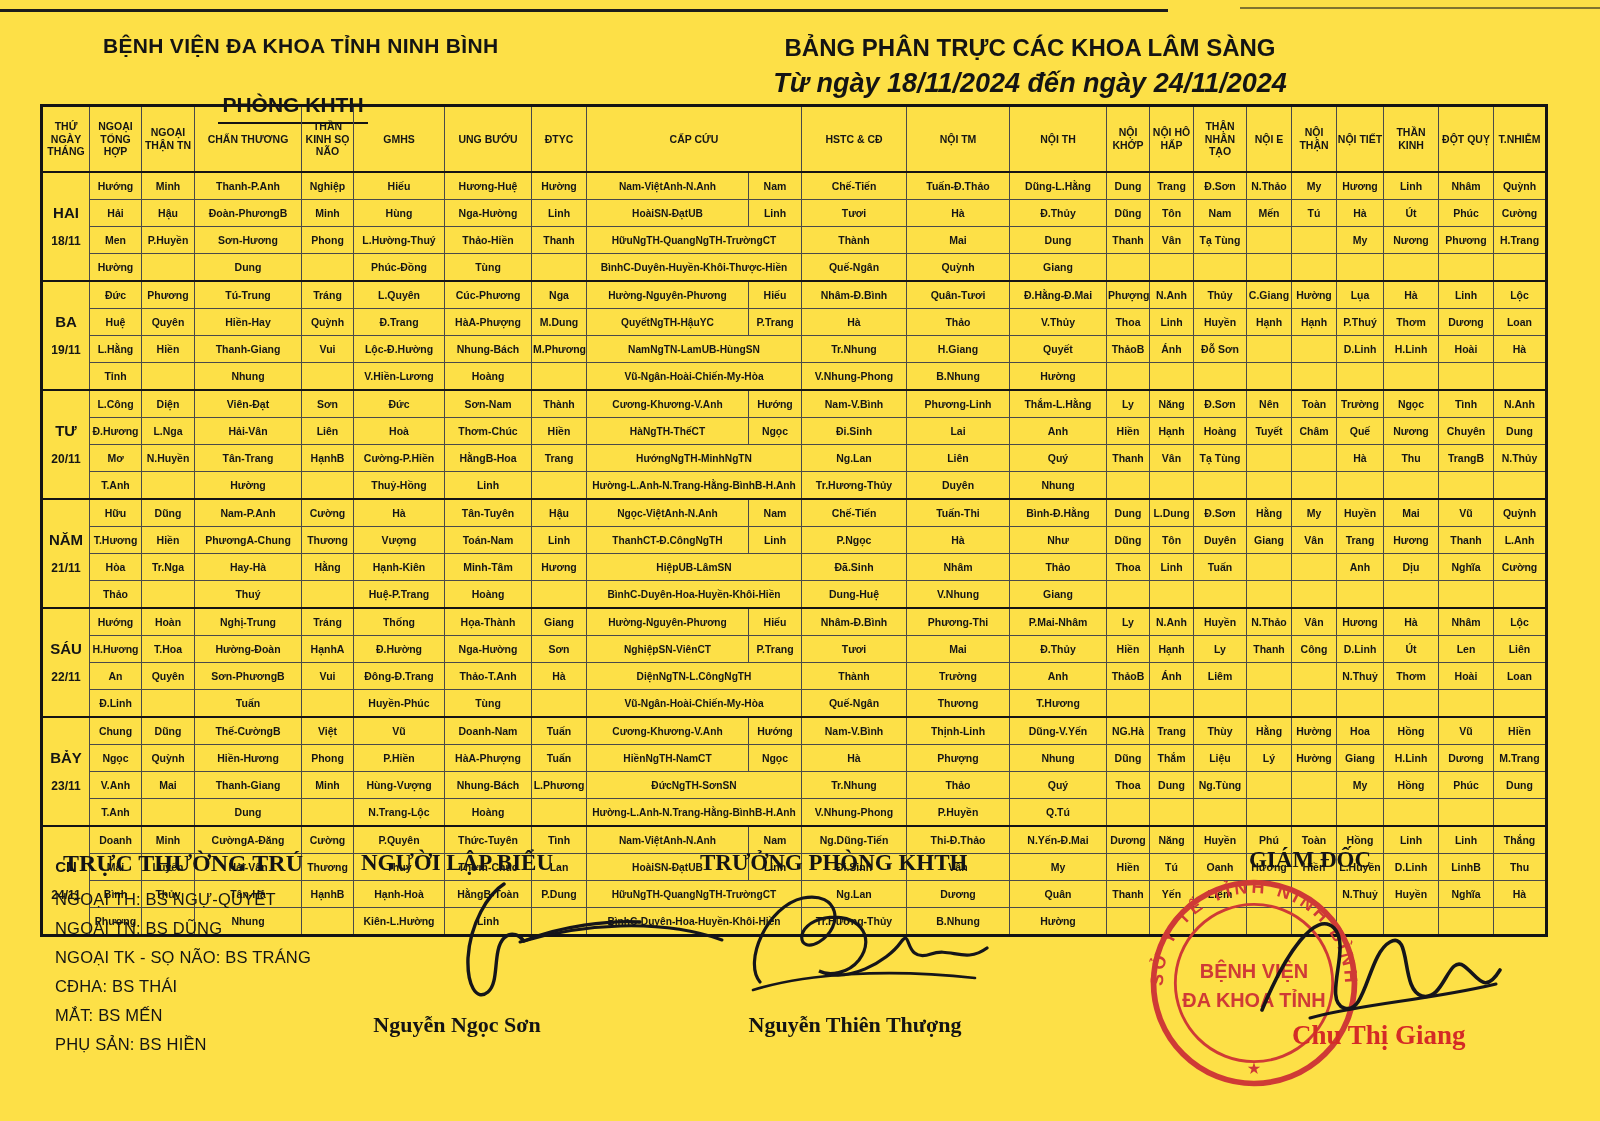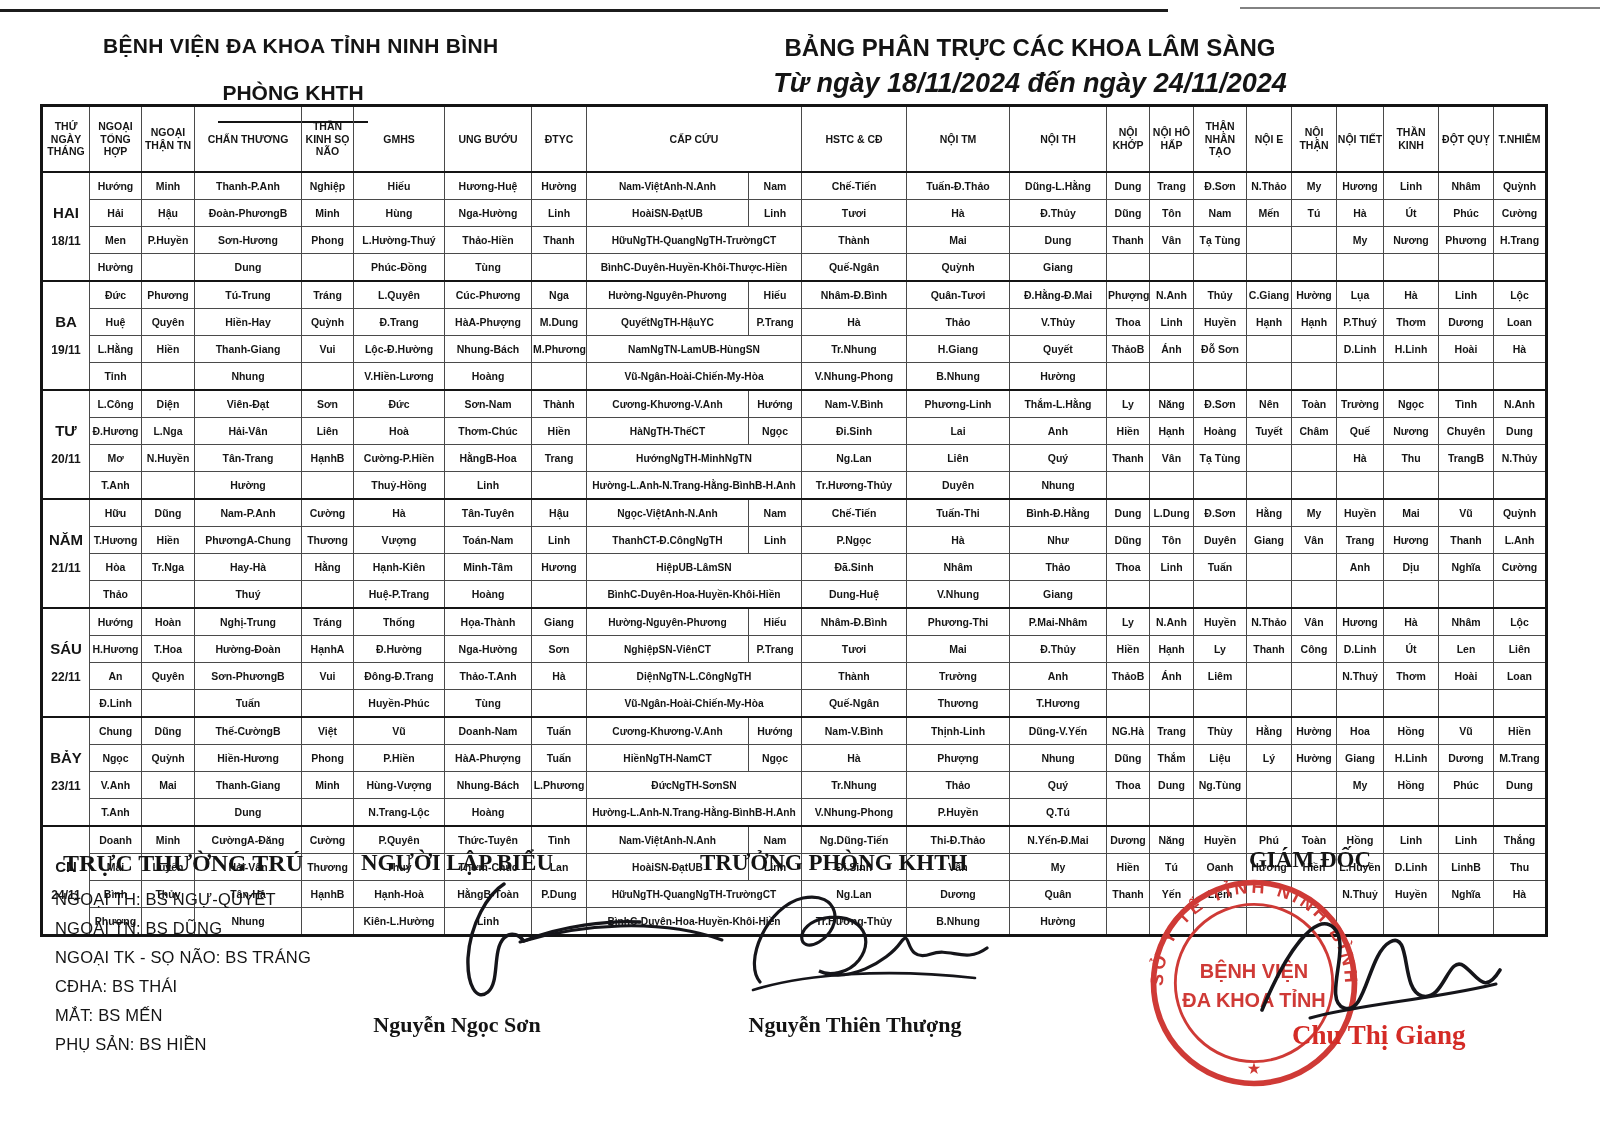--- a/index.html
+++ b/index.html
@@ -1,26 +1,26 @@
 <!DOCTYPE html>
 <html lang="vi"><head>
 <meta charset="utf-8">
 <style>
   html,body{margin:0;padding:0;background:#e8e8e6;}
   .page{
     position:relative; width:1600px; height:1121px; margin:0 auto;
-    background:#ffffff; color:#141414; overflow:hidden;
+    background:#fde047; color:#141414; overflow:hidden;
     font-family:"Liberation Sans","DejaVu Sans",sans-serif;
   }
   .scan-line{position:absolute;background:#1c1c1c;}
   
   .org{position:absolute; left:103px; top:34px; width:380px; text-align:center;}
   .org .l1{font-size:21px; font-weight:bold; letter-spacing:.3px; white-space:nowrap;}
-  .org .l2{display:inline-block; margin-top:5px; font-size:21px; font-weight:bold;
-           border-bottom:2.5px solid #141414; padding:0 4px 16px;}
+  .org .l2{display:inline-block; margin-top:17px; font-size:21px; font-weight:bold;
+           border-bottom:2.5px solid #141414; padding:0 4px 5px;}
   .titleblock{position:absolute; left:770px; top:34px; width:520px; text-align:center;}
   .titleblock .t1{font-size:24px; font-weight:bold; white-space:nowrap;}
   .titleblock .t2{font-size:27px; font-weight:bold; font-style:italic; margin-top:6px; white-space:nowrap;}
   
   table.roster{
     position:absolute; left:40px; top:104px; width:1505px;
     border-collapse:collapse; table-layout:fixed;
     border:3px solid #141414;
   }
   table.roster th, table.roster td{

